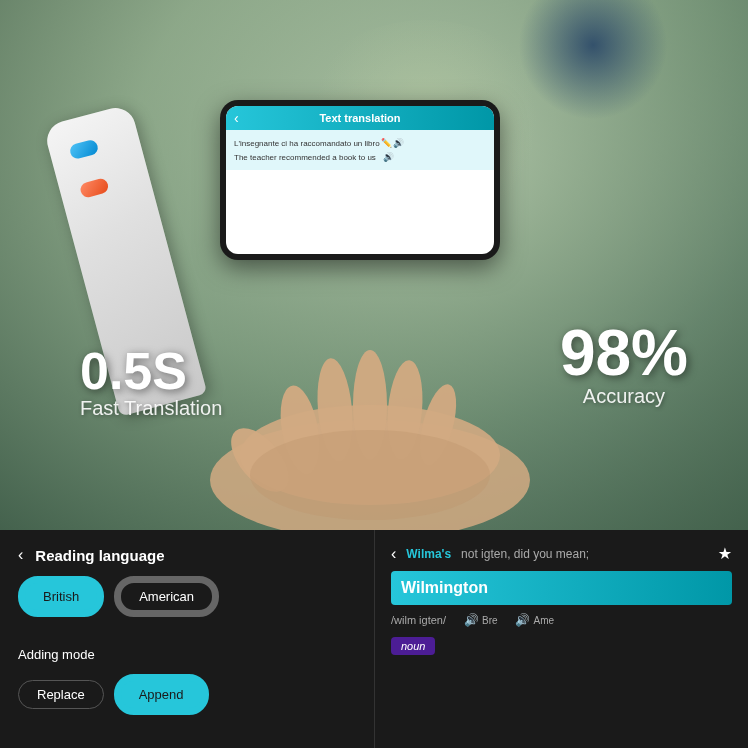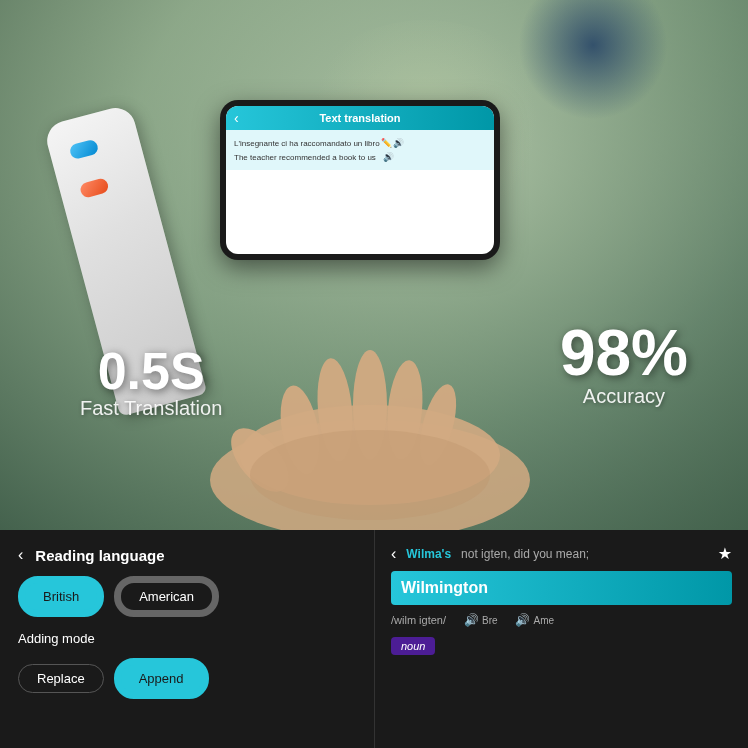--- a/index.html
+++ b/index.html
@@ -140,21 +140,21 @@
     .speaker-icon {
       font-size: 9px;
       color: #555;
     }
 
     
     .stats-left {
       position: absolute;
       bottom: 110px;
       left: 80px;
-      text-align: center;
+      text-align: left;
     }
 
     .stats-number-left {
       font-size: 52px;
       font-weight: 900;
       color: white;
       text-shadow: 2px 2px 8px rgba(0,0,0,0.5);
       line-height: 1;
     }
 
@@ -254,21 +254,21 @@
     .option-btn.active-outline {
       background: transparent;
       color: white;
       border: 1px solid #555;
     }
 
     .section-label {
       color: white;
       font-size: 13px;
       font-weight: 500;
-      margin-top: 2px;
+      margin-top: 18px;
     }
 
     
     .right-panel {
       width: 374px;
       height: 218px;
       background: #1a1a1a;
       padding: 14px 16px;
       display: flex;
       flex-direction: column;

